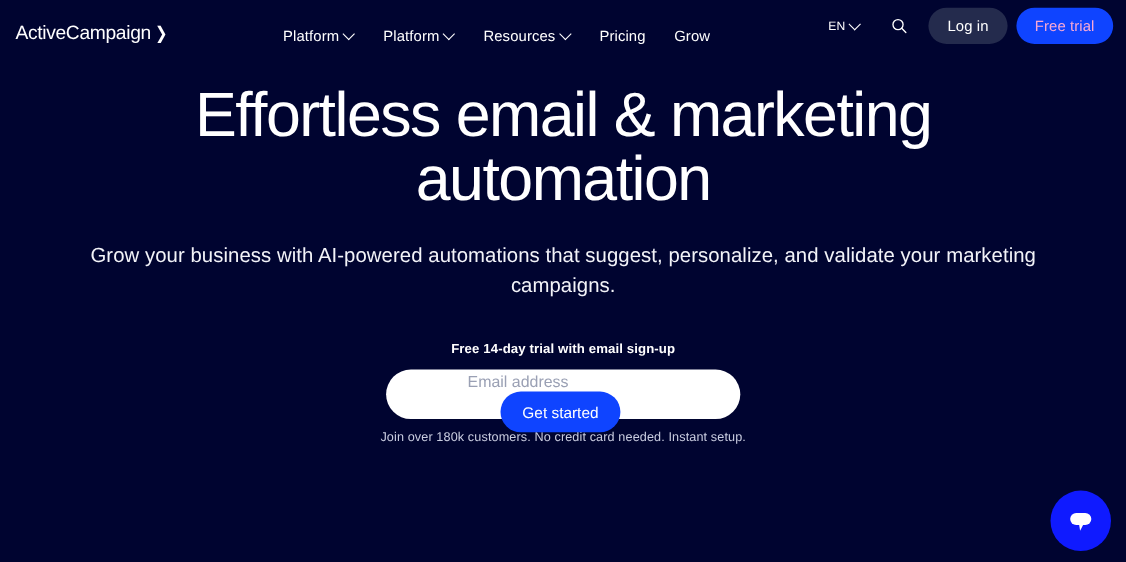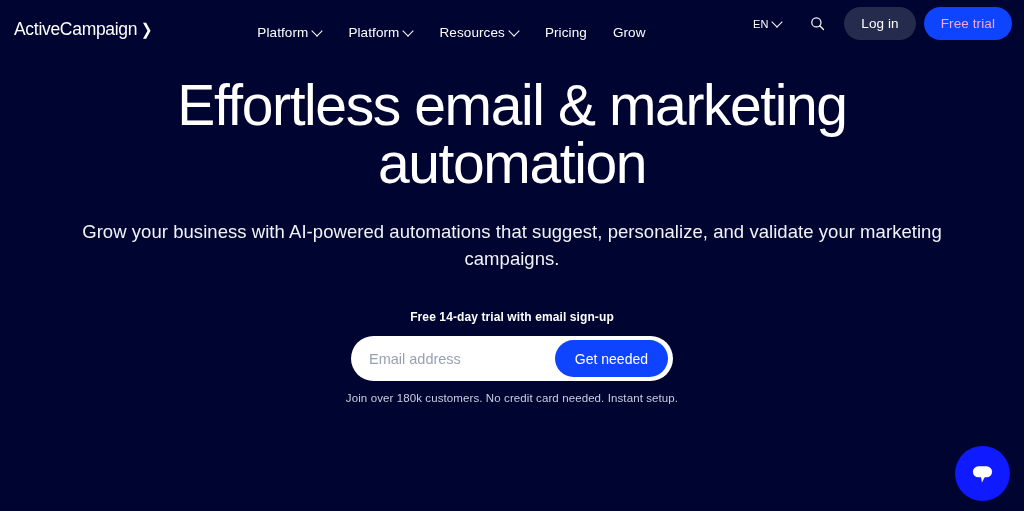--- a/index.html
+++ b/index.html
@@ -175,20 +175,21 @@
   .form-pill {
     margin: 12px auto 0;
     width: 322px;
     height: 45px;
     background: #ffffff;
     border-radius: 999px;
     display: flex;
     align-items: center;
     padding: 4px 5px 4px 0;
     position: relative;
+    flex-direction: column;
   }
 
   .email-input {
     flex: 1;
     height: 100%;
     border: none;
     outline: none;
     background: transparent;
     font-family: inherit;
     font-size: 14.5px;
@@ -302,21 +303,21 @@
   <h1 class="headline">Effortless email &amp; marketing automation</h1>
 
   <p class="subhead">Grow your business with AI-powered automations that suggest, personalize, and validate your marketing campaigns.</p>
 
   <section class="signup">
 
     <div class="trial-label">Free 14-day trial with email sign-up</div>
 
     <form class="form-pill">
       <input class="email-input" type="text" placeholder="Email address" style="">
-      <button class="btn-getstarted" type="submit">Get needed</button>
+      <button class="btn-getstarted" type="submit">Get started</button>
     </form>
 
     <div class="fineprint">Join over 180k customers. No credit card needed. Instant setup.</div>
 
   </section>
 </main>
 
 <div class="chat-widget">
   <svg width="27" height="26" viewBox="0 0 28 27" fill="none">
     <rect x="4" y="5.5" width="20" height="11.5" rx="5.75" fill="#ffffff"></rect>

